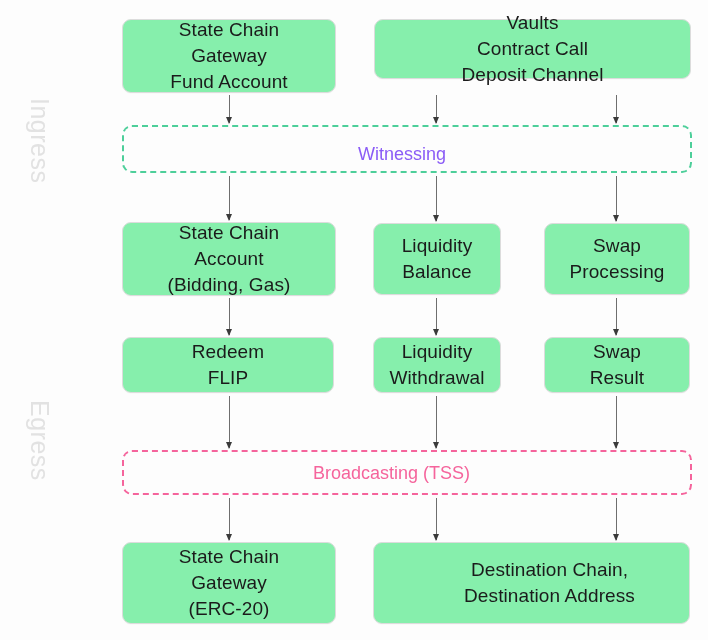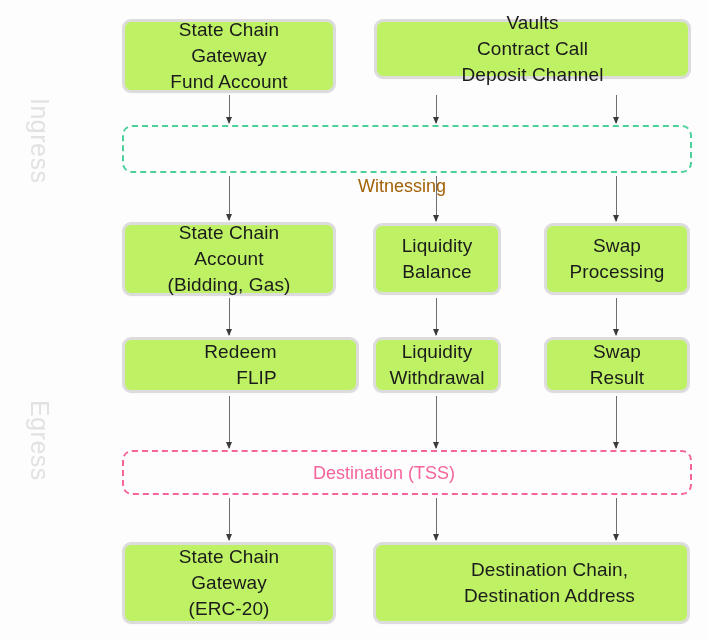--- a/index.html
+++ b/index.html
@@ -15,23 +15,23 @@
     width: 708px;
     height: 640px;
     background: #fdfdfd;
     overflow: hidden;
   }
 
   
   .node {
     position: absolute;
     box-sizing: border-box;
-    border: 3px solid #3b82f6;
+    border: 1px solid #3b82f6;
     border-radius: 9px;
-    background: #bef264;
+    background: #86efac;
     display: flex;
     align-items: center;
     justify-content: center;
     text-align: center;
     color: #1b1b1b;
     font-size: 19px;
     line-height: 26px;
     letter-spacing: 0.1px;
     white-space: pre-line;
     box-shadow: 0 1px 1px rgba(0,0,0,0.02);
@@ -85,39 +85,39 @@
 </style>
 </head>
 <body>
 
 <div id="canvas">
 
   <div class="side-label" style="left: 52px; top: 98px; color: rgb(226, 226, 226);">Ingress</div>
   <div class="side-label" style="left: 52px; top: 400px; color: rgb(226, 226, 226);">Egress</div>
 
   <div class="band" style="left: 122px; top: 125px; width: 570px; height: 48px; border-color: rgb(77, 207, 154);"></div>
-  <div class="band-label" style="left: 358px; top: 143px; color: #a16207; margin-top: 32px;">Witnessing</div>
+  <div class="band-label" style="left: 358px; top: 143px; color: #8b5cf6;">Witnessing</div>
 
   <div class="band" style="left: 122px; top: 450px; width: 570px; height: 45px; border-color: rgb(245, 100, 156);"></div>
-  <div class="band-label" style="left: 313px; top: 462px; color: rgb(245, 100, 156);">Destination (TSS)</div>
+  <div class="band-label" style="left: 313px; top: 462px; color: rgb(245, 100, 156);">Broadcasting (TSS)</div>
 
   <div class="node" style="left: 122px; top: 19px; width: 214px; height: 74px; border-color: rgb(220, 220, 220); color: rgb(27, 27, 27);">State Chain
 Gateway
 Fund Account</div>
   <div class="node" style="left: 374px; top: 19px; width: 317px; height: 60px; border-color: rgb(220, 220, 220); color: rgb(27, 27, 27);">Vaults
 Contract Call
 Deposit Channel</div>
   <div class="node" style="left: 122px; top: 222px; width: 214px; height: 74px; border-color: rgb(220, 220, 220); color: rgb(27, 27, 27);">State Chain
 Account
 (Bidding, Gas)</div>
   <div class="node" style="left: 373px; top: 223px; width: 128px; height: 72px; border-color: rgb(220, 220, 220); color: rgb(27, 27, 27);">Liquidity
 Balance</div>
   <div class="node" style="left: 544px; top: 223px; width: 146px; height: 72px; border-color: rgb(220, 220, 220); color: rgb(27, 27, 27);">Swap
 Processing</div>
-  <div class="node" style="left: 122px; top: 337px; width: 237px; height: 56px; border-color: rgb(220, 220, 220); color: rgb(27, 27, 27); text-align: right;">Redeem
+  <div class="node" style="left: 122px; top: 337px; width: 212px; height: 56px; border-color: rgb(220, 220, 220); color: rgb(27, 27, 27);">Redeem
 FLIP</div>
   <div class="node" style="left: 373px; top: 337px; width: 128px; height: 56px; border-color: rgb(220, 220, 220); color: rgb(27, 27, 27);">Liquidity
 Withdrawal</div>
   <div class="node" style="left: 544px; top: 337px; width: 146px; height: 56px; border-color: rgb(220, 220, 220); color: rgb(27, 27, 27);">Swap
 Result</div>
   <div class="node" style="left: 122px; top: 542px; width: 214px; height: 82px; border-color: rgb(220, 220, 220); color: rgb(27, 27, 27);">State Chain
 Gateway
 (ERC-20)</div>
   <div class="node" style="left: 373px; top: 542px; width: 317px; height: 82px; border-color: rgb(220, 220, 220); color: rgb(27, 27, 27); padding-left: 36px;">Destination Chain,
 Destination Address</div>

